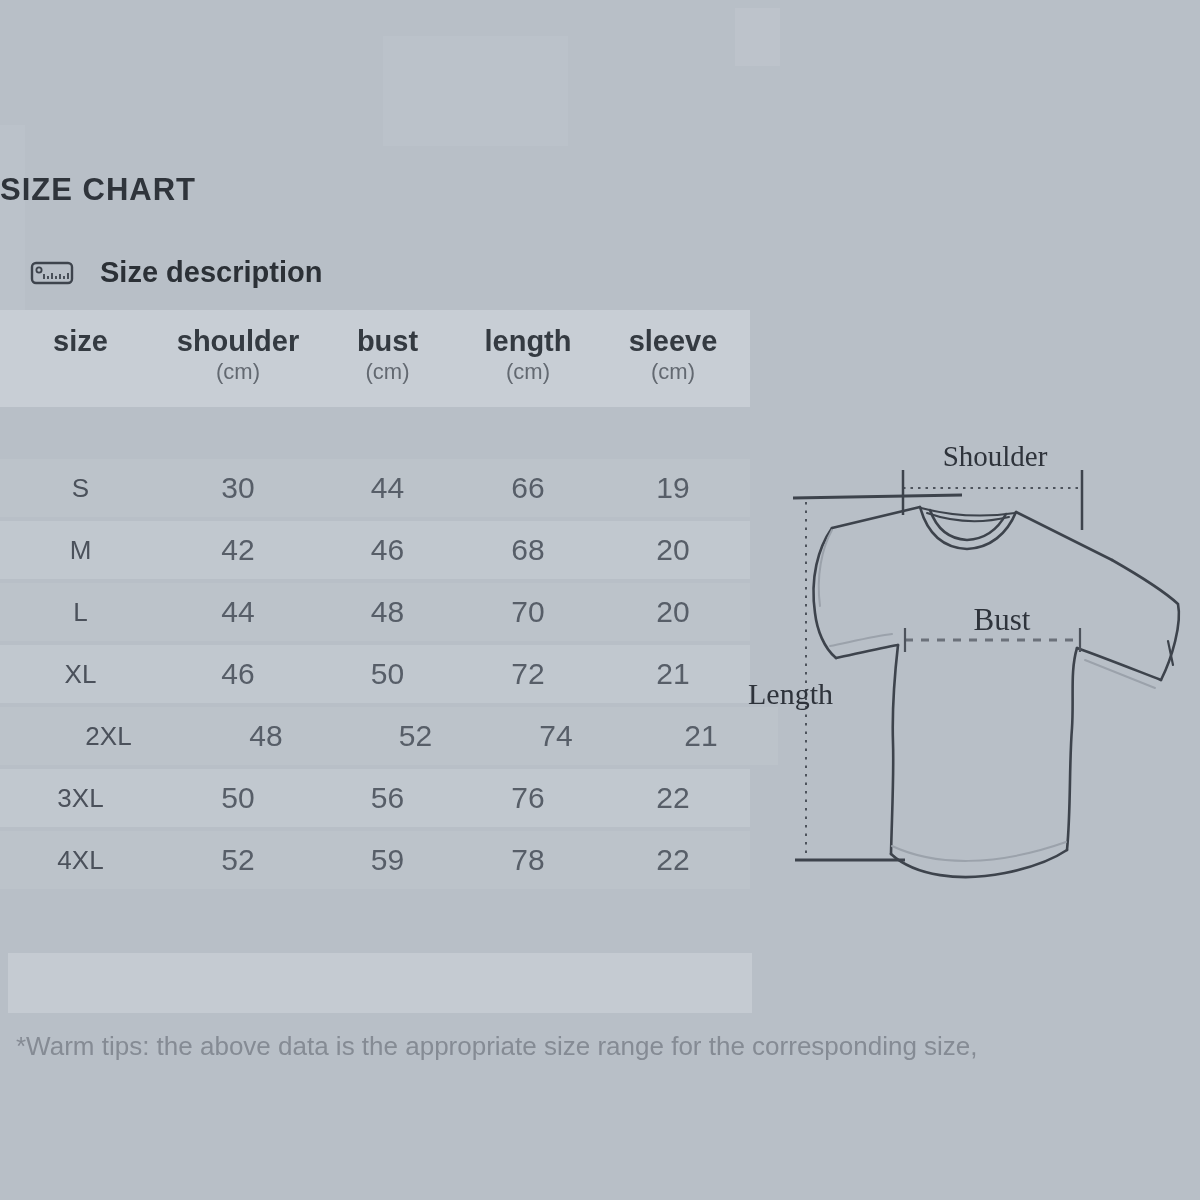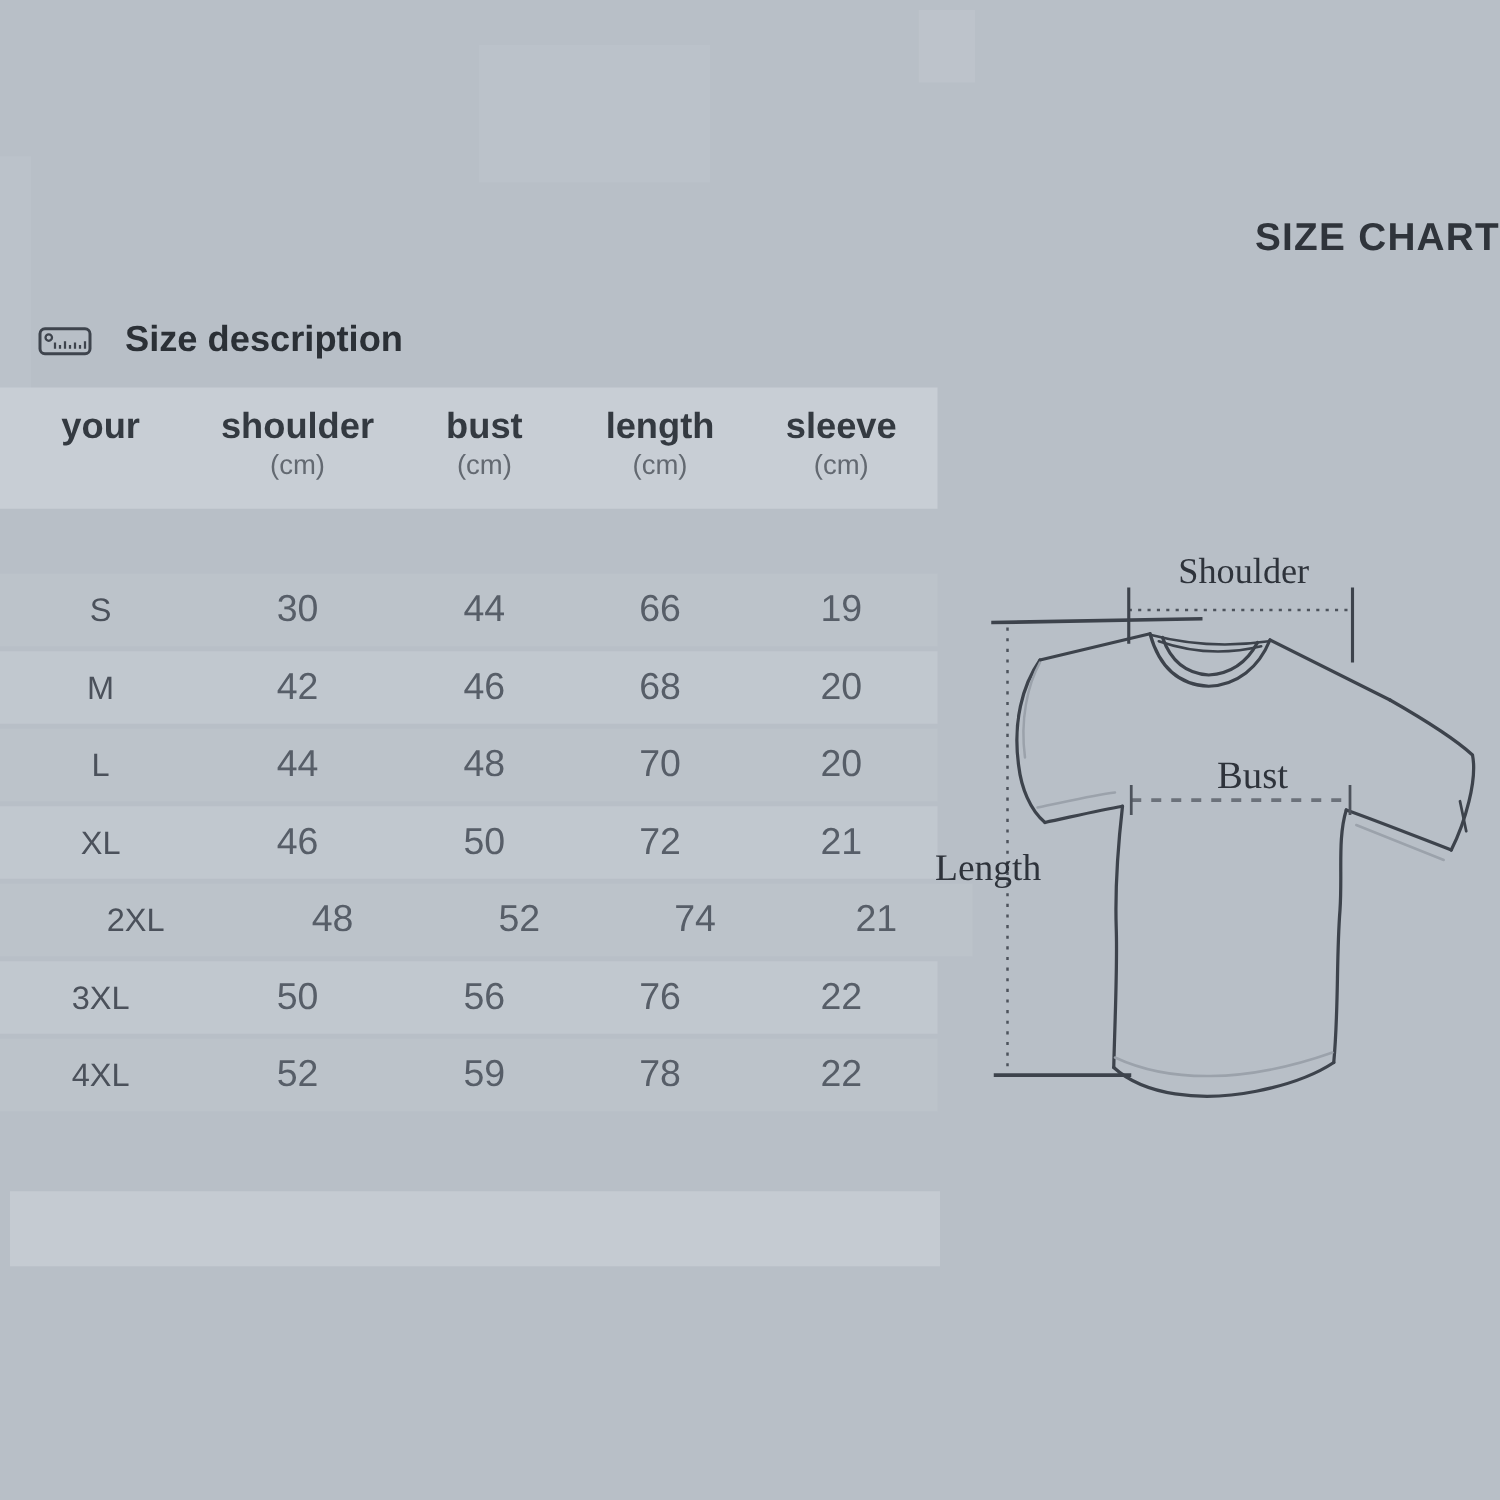--- a/index.html
+++ b/index.html
@@ -3,21 +3,21 @@
 <meta charset="utf-8">
 <style>
   html,body{margin:0;padding:0;}
   #canvas{
     position:relative;width:1200px;height:1200px;overflow:hidden;
     background:#b8bfc7;
     font-family:"Liberation Sans", sans-serif;
   }
   .artifact{position:absolute;background:rgba(255,255,255,0.055);}
   #title{
-    position:absolute;left:0;right:0;top:172px;text-align:right;
+    position:absolute;left:0;right:0;top:172px;text-align:left;
     font-size:31px;font-weight:700;letter-spacing:1px;color:#2f343b;
   }
   #section{
     position:absolute;left:30px;top:256px;display:flex;align-items:center;gap:26px;
     font-size:29px;font-weight:600;color:#2b3036;
   }
   
   .grid5{display:grid;grid-template-columns:161px 154px 145px 136px 154px;}
   #thead{
     position:absolute;left:0;top:310px;width:750px;height:97px;
@@ -61,21 +61,21 @@
         <rect x="2" y="4" width="40" height="20" rx="4" fill="none" stroke="#3e444d" stroke-width="2.4"></rect>
         <circle cx="9" cy="11" r="2.6" fill="none" stroke="#3e444d" stroke-width="1.8"></circle>
         <path d="M14 20 v-5 M18 20 v-3 M22 20 v-6 M26 20 v-3 M30 20 v-5 M34 20 v-3 M38 20 v-6" stroke="#3e444d" stroke-width="1.8" fill="none"></path>
       </svg>
     </span>
     <span>Size description</span>
   </div>
 
   <div id="thead" class="grid5">
     <div class="hcell">
-      <div class="hlabel">your</div>
+      <div class="hlabel">size</div>
       <div class="hunit"></div>
     </div>
     <div class="hcell">
       <div class="hlabel">shoulder</div>
       <div class="hunit">(cm)</div>
     </div>
     <div class="hcell">
       <div class="hlabel">bust</div>
       <div class="hunit">(cm)</div>
     </div>
@@ -182,15 +182,16 @@
       <path d="M152 438 C195 458 255 459 326 434"></path>
       <path d="M92 122 C82 140 76 168 80 198"></path>
     </g>
 
     <text class="serif-label" x="262" y="222" font-size="31" text-anchor="middle">Bust</text>
     <path d="M165 232 H340" stroke="#6b717a" stroke-width="3" stroke-dasharray="8 8" fill="none"></path>
     <path d="M165 220 V244 M340 220 V244" stroke="#4d535c" stroke-width="2.2" fill="none"></path>
   </svg>
 
   <div id="tips">
+    <div>*Warm tips: the above data is the appropriate size range for the corresponding size,</div>
   </div>
 
 </div>
 
 </body></html>

